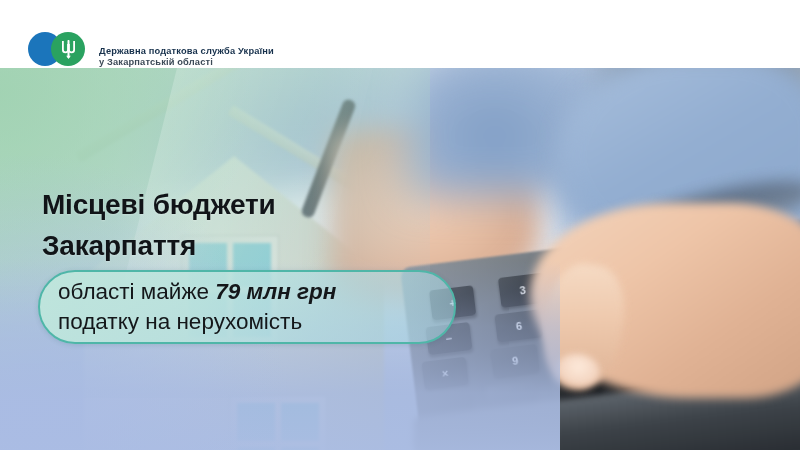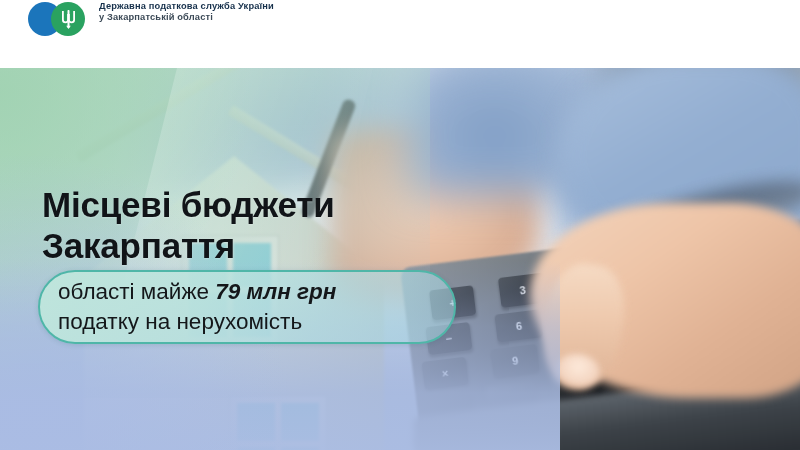--- a/index.html
+++ b/index.html
@@ -17,21 +17,21 @@
     width:800px; height:450px;
     overflow:hidden;
     background:#ffffff;
   }
 
   
   .header{
     position:absolute; left:0; top:0;
     width:800px; height:68px;
     background:#ffffff;
-    display:flex; align-items:flex-start;
+    display:flex; align-items:flex-end;
     padding-left:28px;
     z-index:40;
   }
   .logo-marks{
     position:relative;
     width:60px; height:38px;
     flex:0 0 60px;
     margin-right:11px;
   }
   .logo-circle{
@@ -290,21 +290,21 @@
   }
 
   
   .copy{
     position:absolute; left:0; top:0;
     width:800px; height:382px;
     z-index:30;
   }
   .headline{
     position:absolute; left:42px; top:116px;
-    font-size:35px; font-weight:bold;
+    font-size:28px; font-weight:bold;
     line-height:41px;
     color:#111418;
     letter-spacing:-.2px;
     white-space:pre-line;
     text-shadow:0 1px 2px rgba(255,255,255,.25);
   }
 
   .pill{
     position:absolute; left:38px; top:202px;
     width:418px; height:74px;

